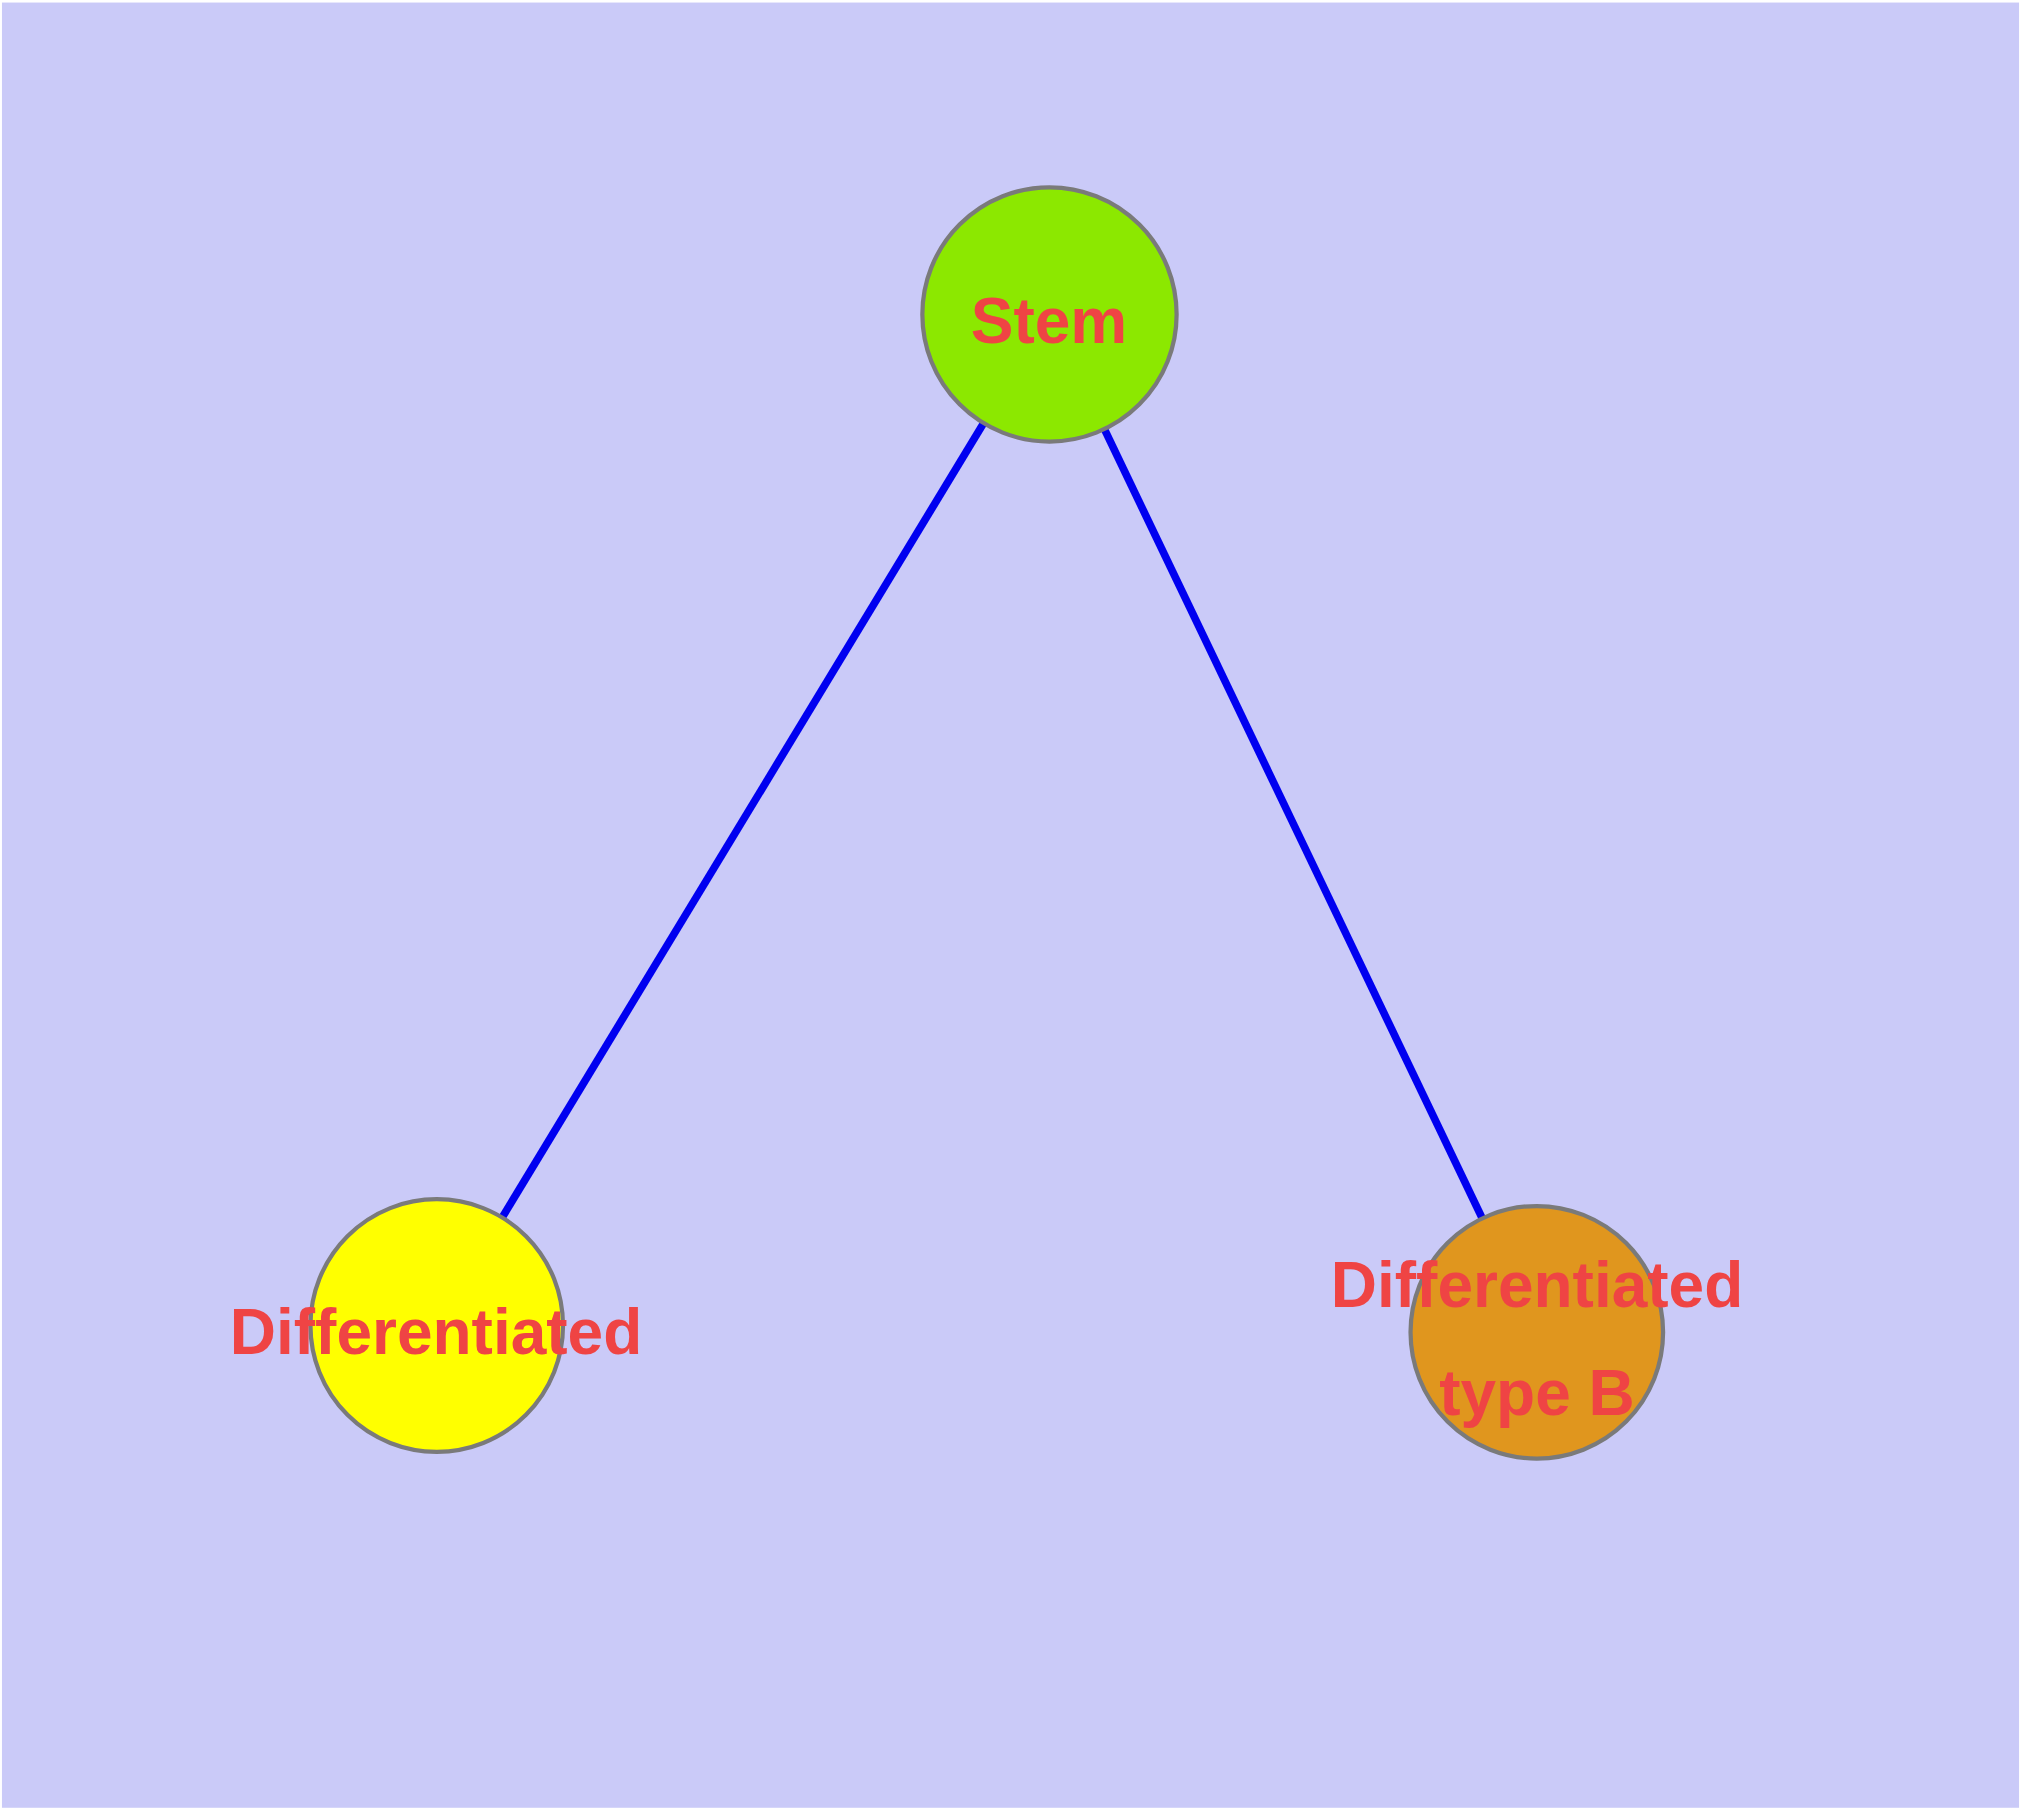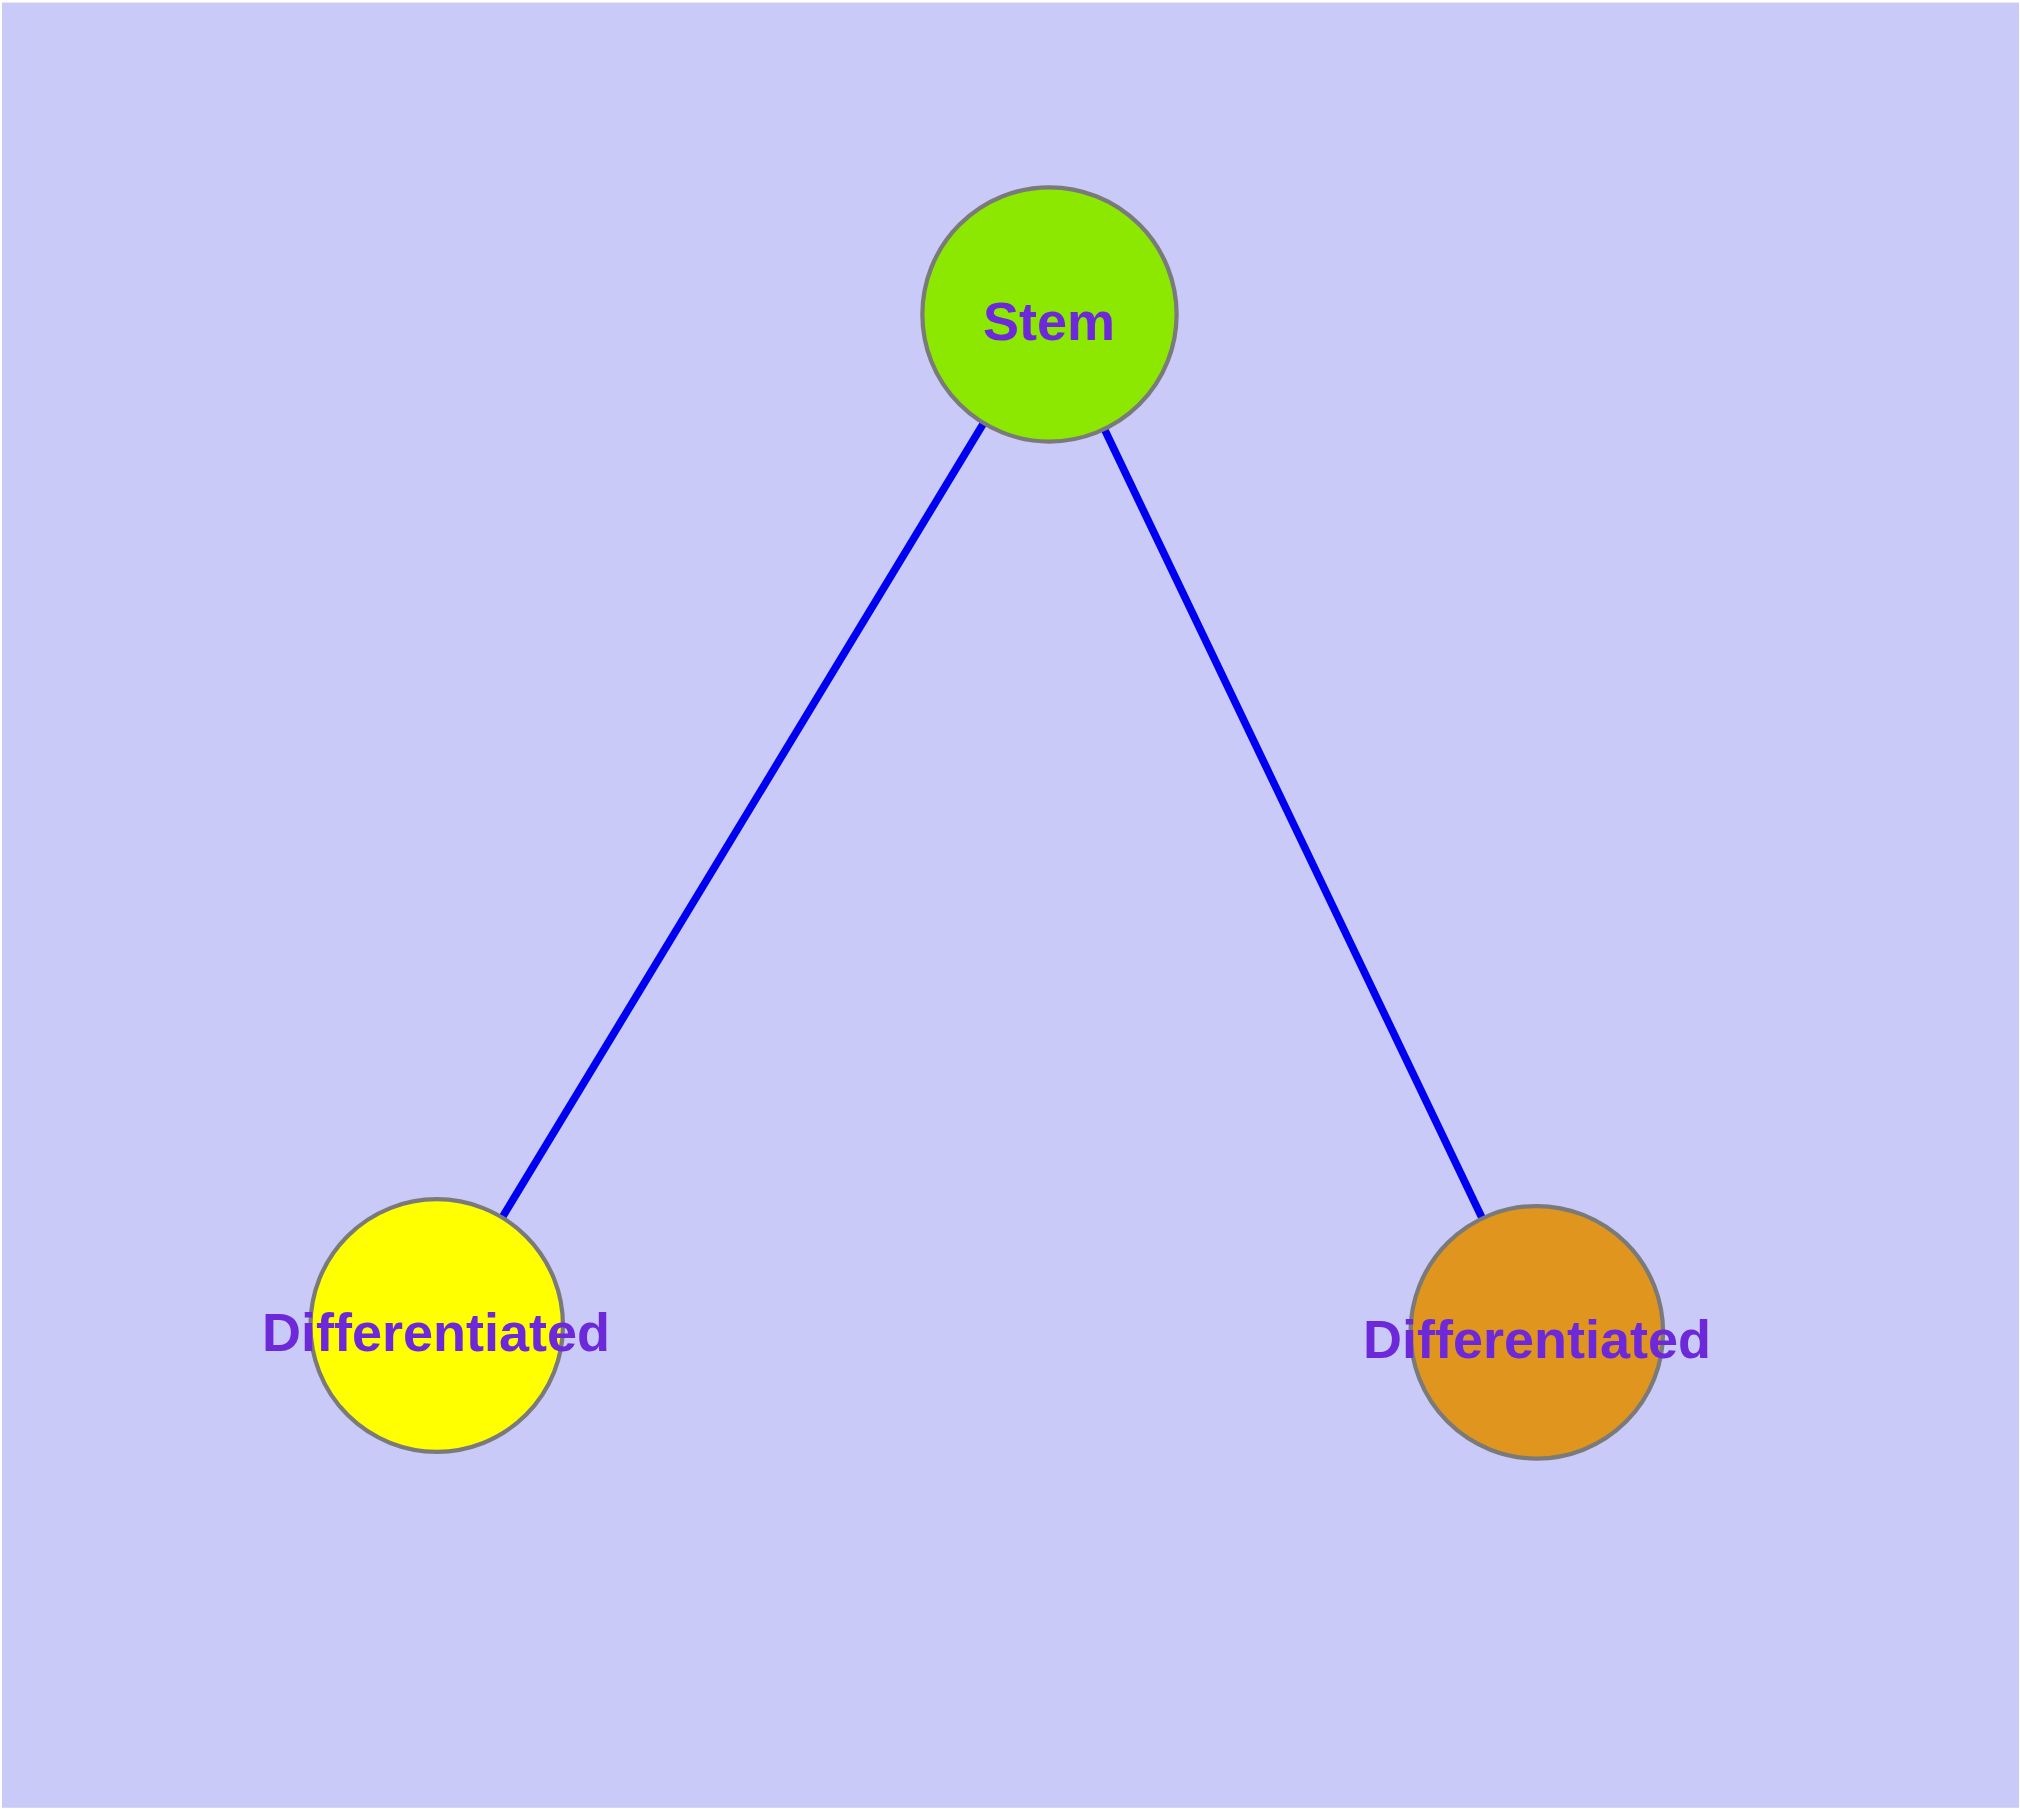--- a/index.html
+++ b/index.html
@@ -29,23 +29,23 @@
     stroke-linecap: butt;
   }
   .node-circle {
     stroke: #7A7A7A;
     stroke-width: 5px;
   }
   .node-label {
     position: absolute;
     transform: translate(-50%, -50%);
     font-weight: bold;
-    font-size: 54px;
+    font-size: 64px;
     line-height: 108px;
-    color: #6d28d9;
+    color: #ef4444;
     text-align: center;
     white-space: nowrap;
   }
   .node-label span { display: block; }
   .stem-label   { left: 1049px; top: 321px;  }
   .type-a-label { left: 436px;  top: 1332px; }
   .type-b-label { left: 1537px; top: 1339px; }
 </style>
 </head>
 <body>
@@ -65,16 +65,17 @@
   </svg>
 
   <div class="node-label stem-label">Stem</div>
 
   <div class="node-label type-a-label">
     <span>Differentiated</span>
   </div>
 
   <div class="node-label type-b-label">
     <span>Differentiated</span>
+    <span>type B</span>
   </div>
 
 </div>
 
 
 </body></html>

